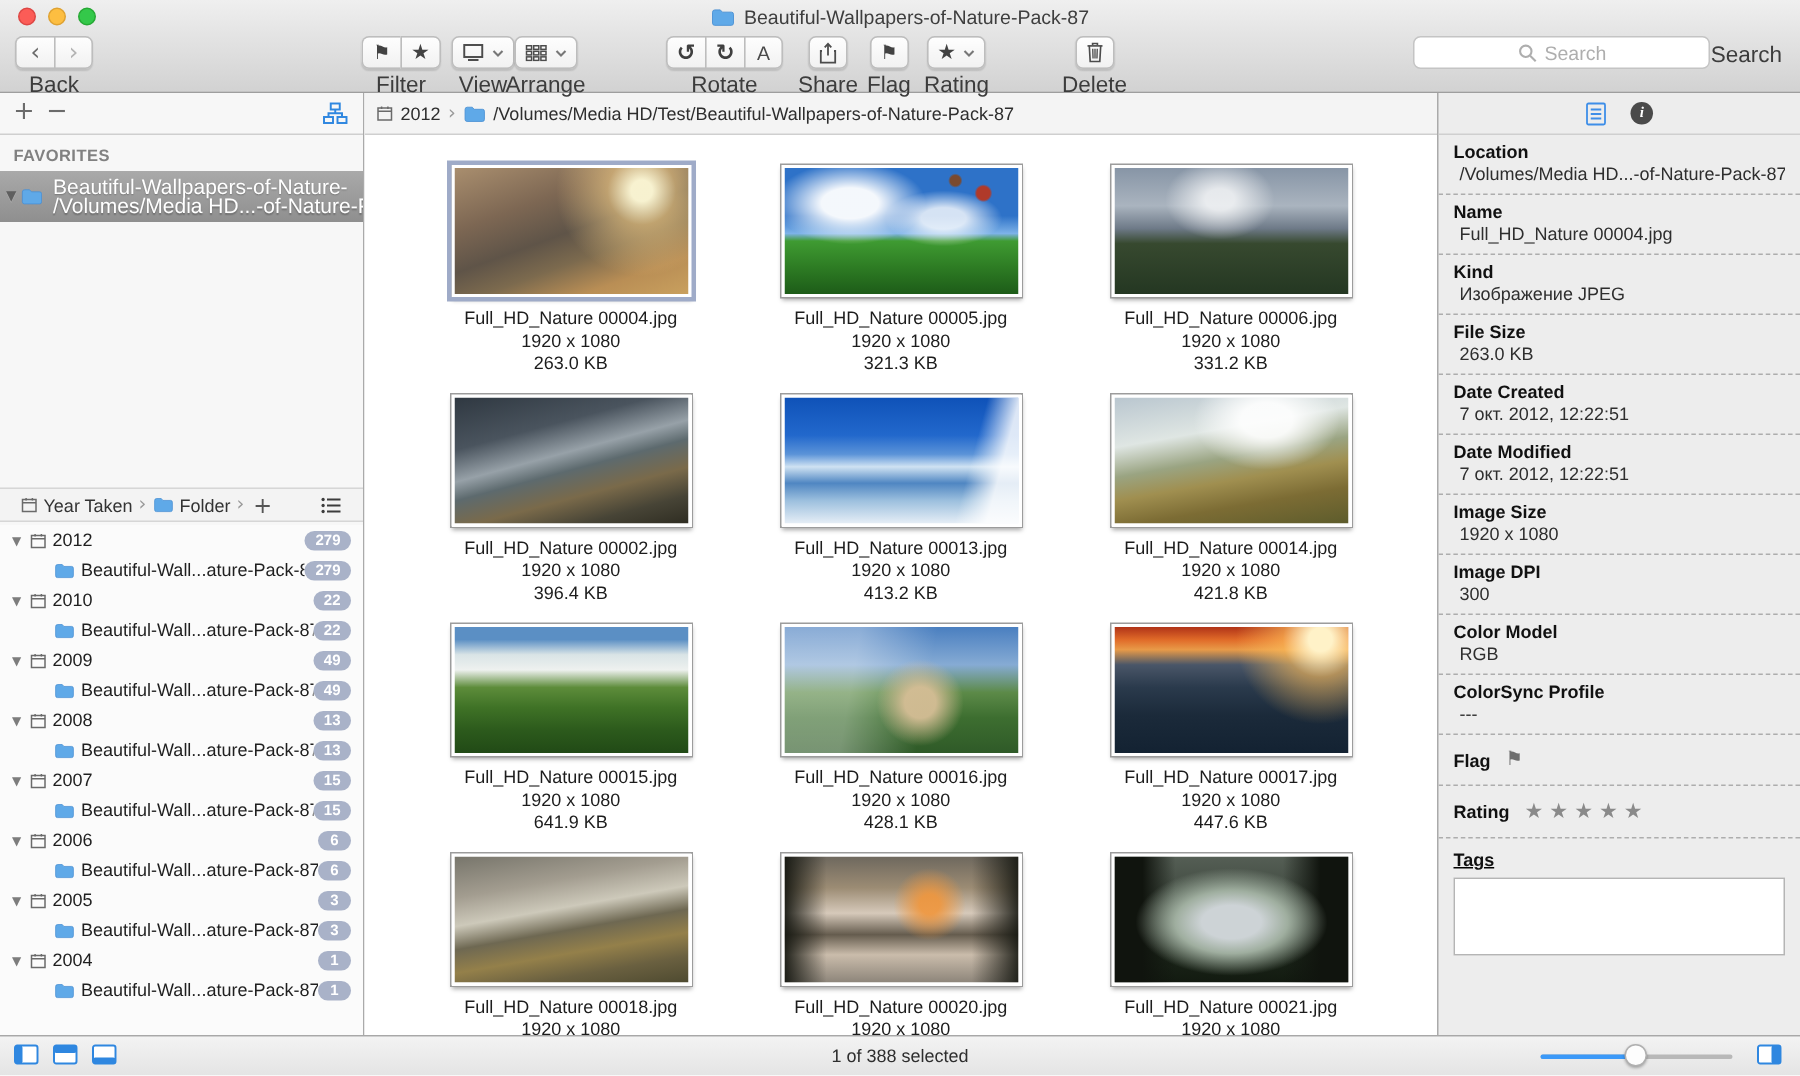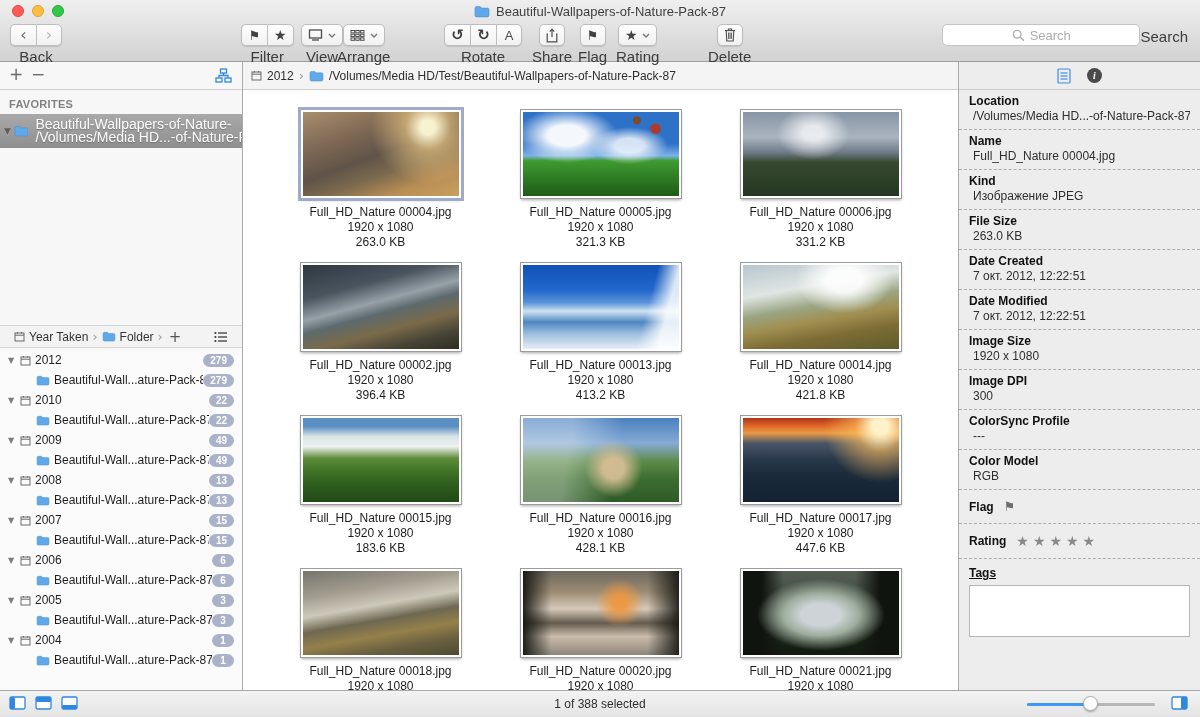--- a/index.html
+++ b/index.html
@@ -576,21 +576,21 @@
             <div>Full_HD_Nature 00014.jpg</div>
             <div>1920 x 1080</div>
             <div>421.8 KB</div>
           </div>
         </div>
         <div class="cell">
           <div class="thumb t7"></div>
           <div class="cap">
             <div>Full_HD_Nature 00015.jpg</div>
             <div>1920 x 1080</div>
-            <div>183.6 KB</div>
+            <div>641.9 KB</div>
           </div>
         </div>
         <div class="cell">
           <div class="thumb t8"></div>
           <div class="cap">
             <div>Full_HD_Nature 00016.jpg</div>
             <div>1920 x 1080</div>
             <div>428.1 KB</div>
           </div>
         </div>
@@ -669,26 +669,26 @@
         </div>
         <div class="field">
           <div class="flabel">Image Size</div>
           <div class="fvalue">1920 x 1080</div>
         </div>
         <div class="field">
           <div class="flabel">Image DPI</div>
           <div class="fvalue">300</div>
         </div>
         <div class="field">
+          <div class="flabel">Color Model</div>
+          <div class="fvalue">RGB</div>
+        </div>
+        <div class="field">
           <div class="flabel">ColorSync Profile</div>
           <div class="fvalue">---</div>
-        </div>
-        <div class="field">
-          <div class="flabel">Color Model</div>
-          <div class="fvalue">RGB</div>
         </div>
       </div>
     <div class="inline-field">
       <span>Flag</span>
       <span class="insp-flag glyph">⚑</span>
     </div>
     <div class="inline-field">
       <span>Rating</span>
       <span class="insp-stars glyph">★★★★★</span>
     </div>

